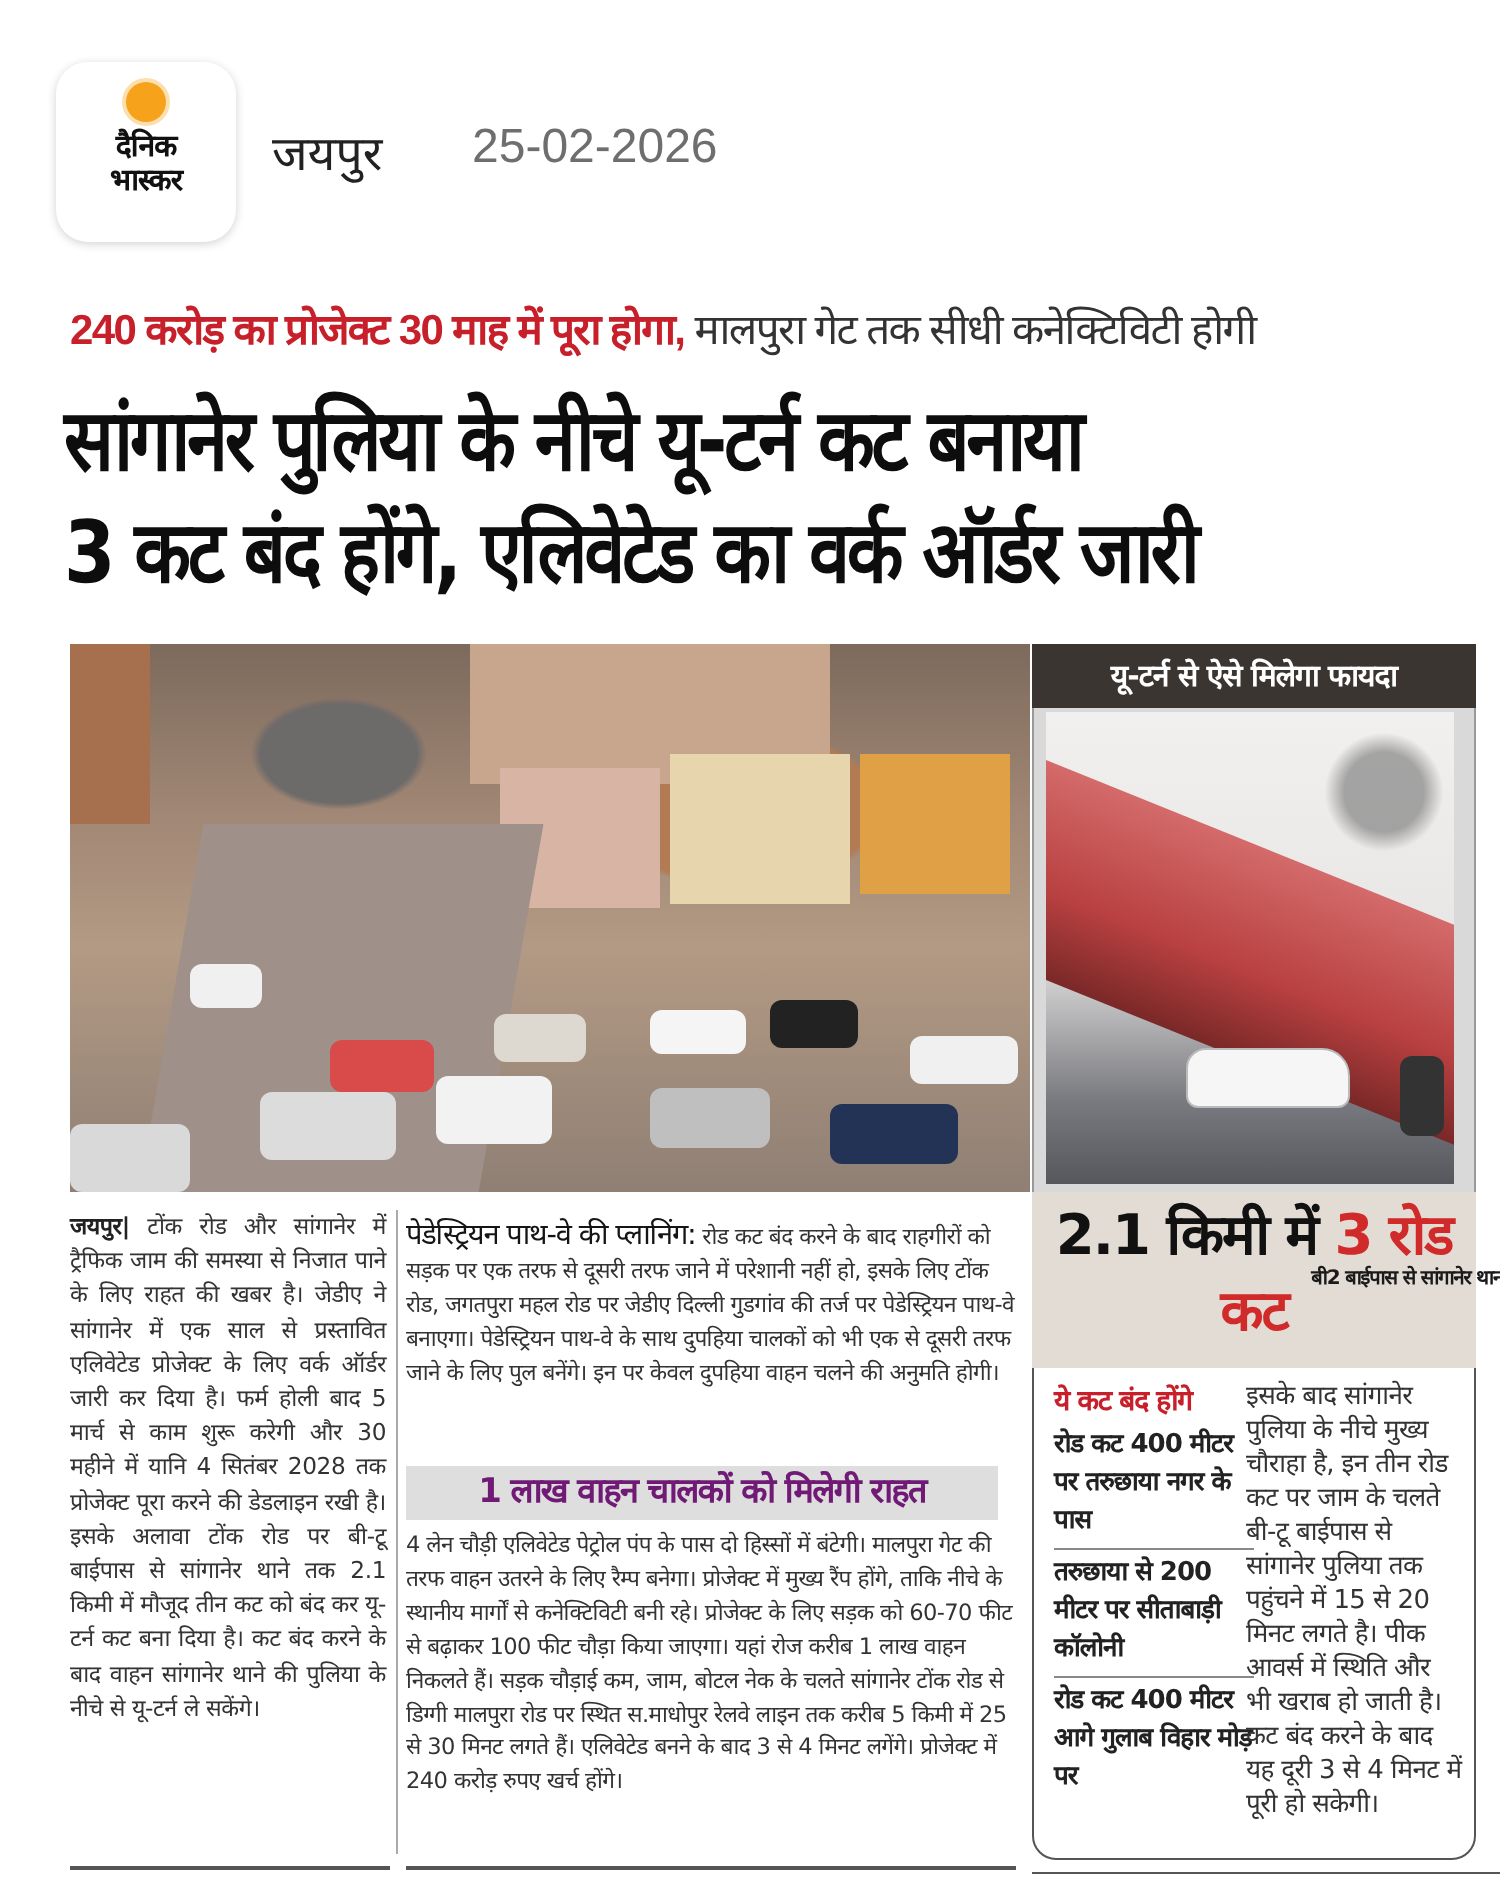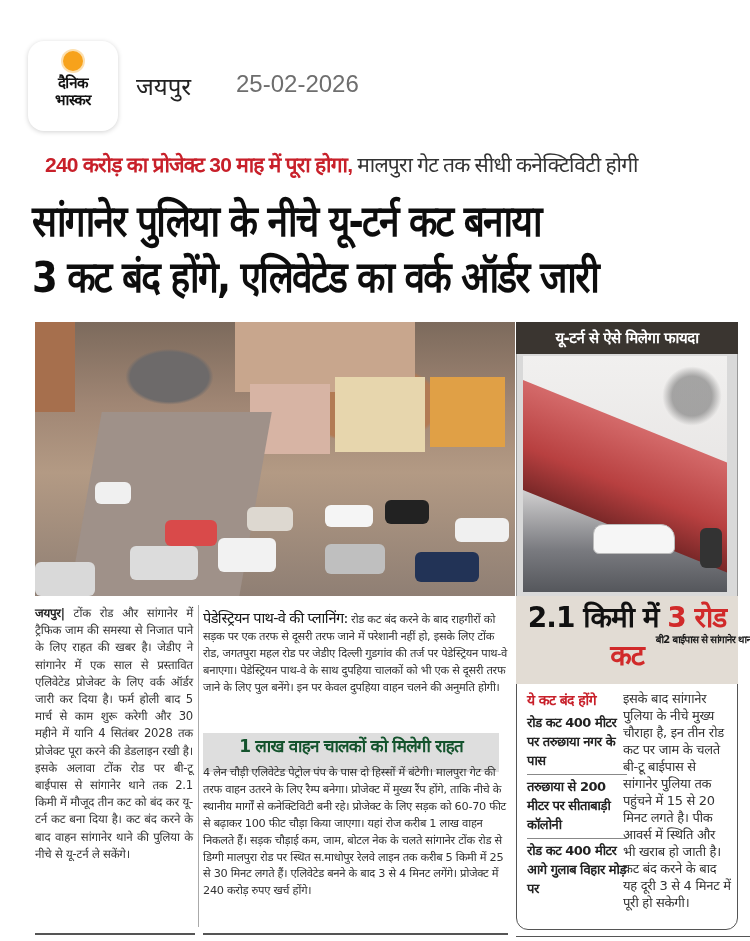--- a/index.html
+++ b/index.html
@@ -1,28 +1,28 @@
 <!DOCTYPE html>
 <html><head>
 <meta charset="utf-8">
 <style>
   * { box-sizing: border-box; margin: 0; padding: 0; }
   html, body { width: 750px; height: 941px; background: #ffffff; overflow: hidden; }
   body { font-family: "DejaVu Sans", sans-serif; color: #1a1a1a; position: relative; }
 
   
-  .header { position: absolute; left: 0; top: 14px; width: 640px; height: 130px; padding-left: 40px; }
+  .header { position: absolute; left: 0; top: 4px; width: 640px; height: 130px; padding-left: 40px; }
   .logo { position: absolute; left: 28px; top: 27px; width: 90px; height: 90px; background: #fff; border-radius: 16px; box-shadow: 0 1px 5px rgba(0,0,0,0.18); display: flex; flex-direction: column; align-items: center; justify-content: flex-start; padding-top: 10px; }
   .logo .sun { width: 20px; height: 20px; border-radius: 50%; background: #f7a21b; box-shadow: 0 0 0 2px rgba(247,162,27,0.35); margin-bottom: 4px; }
   .logo .lt { font-family: "DejaVu Sans", sans-serif; font-weight: bold; font-size: 15px; line-height: 17px; color: #111; letter-spacing: -0.5px; }
   .city { position: absolute; left: 136px; top: 55px; font-size: 24px; color: #222; font-weight: normal; }
   .date { position: absolute; left: 236px; top: 56px; font-size: 24px; color: #6e6e6e; font-family: "Liberation Sans", sans-serif; }
 
   
-  .kicker { position: absolute; left: 35px; top: 150px; width: 690px; font-family: "Liberation Sans", sans-serif; font-size: 21px; font-weight: bold; white-space: nowrap; letter-spacing: -0.8px; margin-left: 10px; }
+  .kicker { position: absolute; left: 35px; top: 150px; width: 690px; font-family: "Liberation Sans", sans-serif; font-size: 21px; font-weight: bold; white-space: nowrap; letter-spacing: -0.8px; }
   .kicker .red { color: #c8202a; }
   .kicker .dark { color: #333; font-weight: normal; }
   .headline { position: absolute; left: 32px; top: 193px; width: 690px; font-family: "DejaVu Sans", sans-serif; font-weight: bold; font-size: 43px; line-height: 56px; color: #0d0d0d; letter-spacing: -2px; white-space: nowrap; transform: scaleX(0.86); transform-origin: left top; }
 
   
   .photo-main { position: absolute; left: 35px; top: 322px; width: 480px; height: 274px; overflow: hidden;
     background:
       radial-gradient(ellipse at 28% 20%, #6d6a6a 0 8%, transparent 9%),
       radial-gradient(ellipse at 70% 30%, #b27b54 0 14%, transparent 15%),
       linear-gradient(180deg, #7c6a5c 0%, #a08674 30%, #b39a84 55%, #8f7f74 100%); }
@@ -53,21 +53,21 @@
   .cuts .ct { color: #c8202a; font-weight: bold; font-size: 14px; letter-spacing: -0.6px; margin-bottom: 2px; }
   .cuts .ci { font-weight: bold; font-size: 13px; line-height: 19px; color: #222; letter-spacing: -0.5px; padding: 2px 0 4px; border-bottom: 1px solid #888; }
   .cuts .ci:last-child { border-bottom: none; }
   .cuts-right { position: absolute; left: 623px; top: 690px; width: 108px; font-size: 13px; line-height: 17px; color: #333; letter-spacing: -0.3px; }
 
   
   .col1 { position: absolute; left: 35px; top: 605px; width: 158px; font-size: 11.6px; line-height: 17.2px; color: #333; text-align: justify; letter-spacing: -0.2px; }
   .col1 .dl { font-weight: bold; color: #222; }
   .col2 { position: absolute; left: 203px; top: 610px; width: 304px; font-size: 11.3px; line-height: 17px; color: #333; letter-spacing: -0.3px; }
   .col2 .bh { font-weight: normal; font-size: 14.5px; color: #151515; letter-spacing: -0.6px; }
-  .subhead { position: absolute; left: 203px; top: 733px; width: 296px; height: 39px; background: #dedede; text-align: center; font-weight: bold; font-size: 17px; line-height: 27px; color: #14532d; letter-spacing: -0.8px; }
+  .subhead { position: absolute; left: 203px; top: 733px; width: 296px; height: 27px; background: #dedede; text-align: center; font-weight: bold; font-size: 17px; line-height: 27px; color: #701a75; letter-spacing: -0.8px; }
   .col2b { position: absolute; left: 203px; top: 765px; width: 304px; font-size: 11.3px; line-height: 16.9px; color: #333; letter-spacing: -0.3px; }
   .rule { position: absolute; top: 933px; height: 2px; background: #555; }
   .vline { position: absolute; width: 1px; background: #aaa; }
 </style>
 </head>
 <body>
 
 <div class="header">
   <div class="logo">
     <div class="sun"></div>

